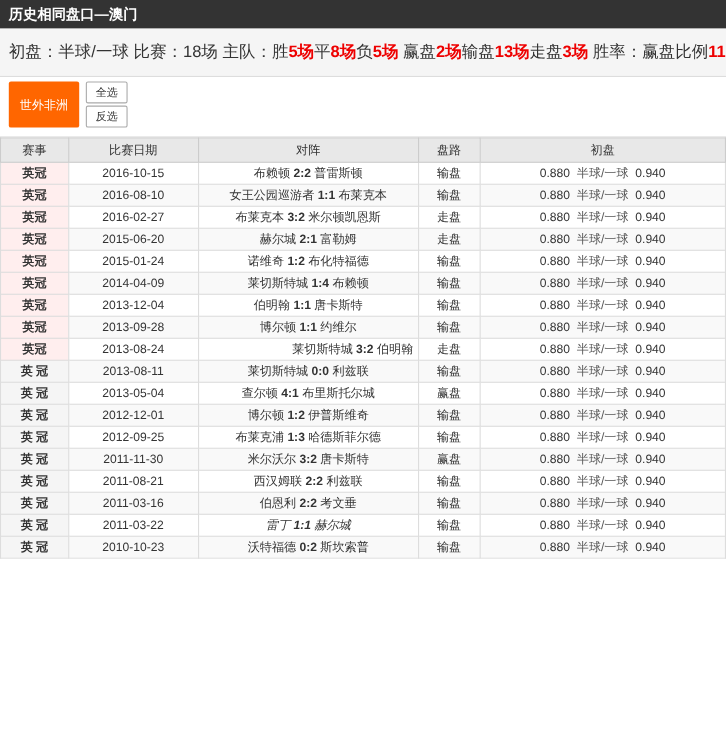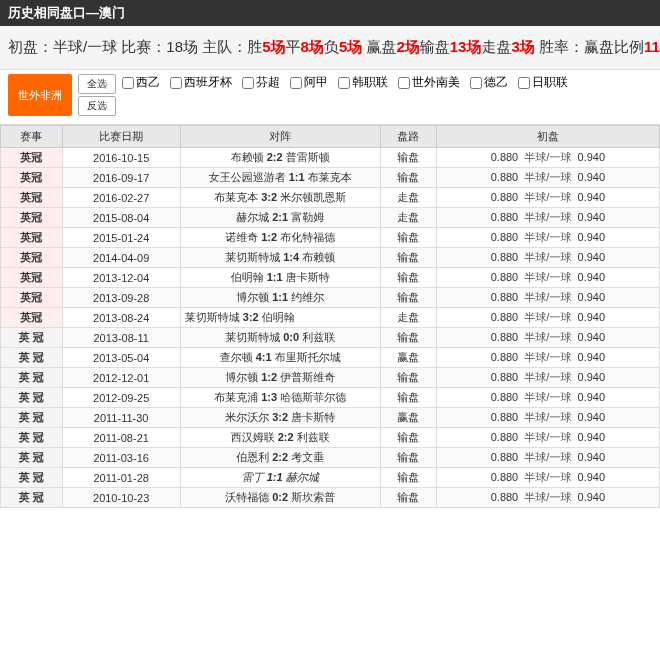--- a/index.html
+++ b/index.html
@@ -118,30 +118,20 @@
 </div>
 
 <div class="filter-section">
   <div style="display:flex; gap:6px; margin-bottom:4px;">
     <button class="btn-orange">世外非洲</button>
     <div style="display:flex; flex-direction:column; gap:2px;">
       <button class="btn-small">全选</button>
       <button class="btn-small">反选</button>
     </div>
     <div style="flex:1;">
-      <div class="filter-row">
-        <label><input type="checkbox" style="">西乙</label>
-        <label><input type="checkbox" style="">西班牙杯</label>
-        <label><input type="checkbox" style="">芬超</label>
-        <label><input type="checkbox" style="">阿甲</label>
-        <label><input type="checkbox" style="">韩职联</label>
-        <label><input type="checkbox" style="">世外南美</label>
-        <label><input type="checkbox" style="">德乙</label>
-        <label><input type="checkbox" style="">日职联</label>
-      </div>
     </div>
   </div>
 </div>
 
 <table class="data-table">
   <thead>
     <tr>
       <th>赛事</th>
       <th>比赛日期</th>
       <th style="width:200px;">对阵</th>
@@ -152,35 +142,35 @@
   <tbody id="table-body">
   <tr>
         <td class="league-cell league-red">英冠</td>
         <td>2016-10-15</td>
         <td style="text-align: center;">布赖顿 <span style="color:#333;font-weight:bold;">2:2</span> 普雷斯顿</td>
         <td class="status-loss">输盘</td>
         <td><span style="color:#333;">0.880</span>&nbsp;&nbsp;<span style="color:#555;">半球/一球</span>&nbsp;&nbsp;<span style="color:#333;">0.940</span></td>
       </tr>
       <tr>
         <td class="league-cell league-red">英冠</td>
-        <td>2016-09-17</td>
+        <td>2016-08-10</td>
         <td style="text-align: center;">女王公园巡游者 <span style="color:#333;font-weight:bold;">1:1</span> 布莱克本</td>
         <td class="status-loss">输盘</td>
         <td><span style="color:#333;">0.880</span>&nbsp;&nbsp;<span style="color:#555;">半球/一球</span>&nbsp;&nbsp;<span style="color:#333;">0.940</span></td>
       </tr>
       <tr>
         <td class="league-cell league-red">英冠</td>
         <td>2016-02-27</td>
         <td style="text-align: center;">布莱克本 <span style="color:#333;font-weight:bold;">3:2</span> 米尔顿凯恩斯</td>
         <td class="status-draw">走盘</td>
         <td><span style="color:#333;">0.880</span>&nbsp;&nbsp;<span style="color:#555;">半球/一球</span>&nbsp;&nbsp;<span style="color:#333;">0.940</span></td>
       </tr>
       <tr>
         <td class="league-cell league-red">英冠</td>
-        <td>2015-08-04</td>
+        <td>2015-06-20</td>
         <td style="text-align: center;">赫尔城 <span style="color:#333;font-weight:bold;">2:1</span> 富勒姆</td>
         <td class="status-draw">走盘</td>
         <td><span style="color:#333;">0.880</span>&nbsp;&nbsp;<span style="color:#555;">半球/一球</span>&nbsp;&nbsp;<span style="color:#333;">0.940</span></td>
       </tr>
       <tr>
         <td class="league-cell league-red">英冠</td>
         <td>2015-01-24</td>
         <td style="text-align: center;">诺维奇 <span style="color:#333;font-weight:bold;">1:2</span> 布化特福德</td>
         <td class="status-loss">输盘</td>
         <td><span style="color:#333;">0.880</span>&nbsp;&nbsp;<span style="color:#555;">半球/一球</span>&nbsp;&nbsp;<span style="color:#333;">0.940</span></td>
@@ -202,21 +192,21 @@
       <tr>
         <td class="league-cell league-red">英冠</td>
         <td>2013-09-28</td>
         <td style="text-align: center;">博尔顿 <span style="color:#333;font-weight:bold;">1:1</span> 约维尔</td>
         <td class="status-loss">输盘</td>
         <td><span style="color:#333;">0.880</span>&nbsp;&nbsp;<span style="color:#555;">半球/一球</span>&nbsp;&nbsp;<span style="color:#333;">0.940</span></td>
       </tr>
       <tr>
         <td class="league-cell league-red">英冠</td>
         <td>2013-08-24</td>
-        <td style="text-align: left;">莱切斯特城 <span style="color:#333;font-weight:bold;">3:2</span> 伯明翰</td>
+        <td style="text-align: right;">莱切斯特城 <span style="color:#333;font-weight:bold;">3:2</span> 伯明翰</td>
         <td class="status-draw">走盘</td>
         <td><span style="color:#333;">0.880</span>&nbsp;&nbsp;<span style="color:#555;">半球/一球</span>&nbsp;&nbsp;<span style="color:#333;">0.940</span></td>
       </tr>
       <tr>
         <td class="league-cell league-gray">英 冠</td>
         <td>2013-08-11</td>
         <td style="text-align: center;">莱切斯特城 <span style="color:#333;font-weight:bold;">0:0</span> 利兹联</td>
         <td class="status-loss">输盘</td>
         <td><span style="color:#333;">0.880</span>&nbsp;&nbsp;<span style="color:#555;">半球/一球</span>&nbsp;&nbsp;<span style="color:#333;">0.940</span></td>
       </tr>
@@ -257,21 +247,21 @@
       </tr>
       <tr>
         <td class="league-cell league-gray">英 冠</td>
         <td>2011-03-16</td>
         <td style="text-align: center;">伯恩利 <span style="color:#333;font-weight:bold;">2:2</span> 考文垂</td>
         <td class="status-loss">输盘</td>
         <td><span style="color:#333;">0.880</span>&nbsp;&nbsp;<span style="color:#555;">半球/一球</span>&nbsp;&nbsp;<span style="color:#333;">0.940</span></td>
       </tr>
       <tr>
         <td class="league-cell league-gray">英 冠</td>
-        <td>2011-01-28</td>
+        <td>2011-03-22</td>
         <td style="text-align: center; font-style: italic;">雷丁 <span style="color:#333;font-weight:bold;">1:1</span> 赫尔城</td>
         <td class="status-loss">输盘</td>
         <td><span style="color:#333;">0.880</span>&nbsp;&nbsp;<span style="color:#555;">半球/一球</span>&nbsp;&nbsp;<span style="color:#333;">0.940</span></td>
       </tr>
       <tr>
         <td class="league-cell league-gray">英 冠</td>
         <td>2010-10-23</td>
         <td style="text-align: center;">沃特福德 <span style="color:#333;font-weight:bold;">0:2</span> 斯坎索普</td>
         <td class="status-loss">输盘</td>
         <td><span style="color:#333;">0.880</span>&nbsp;&nbsp;<span style="color:#555;">半球/一球</span>&nbsp;&nbsp;<span style="color:#333;">0.940</span></td>

